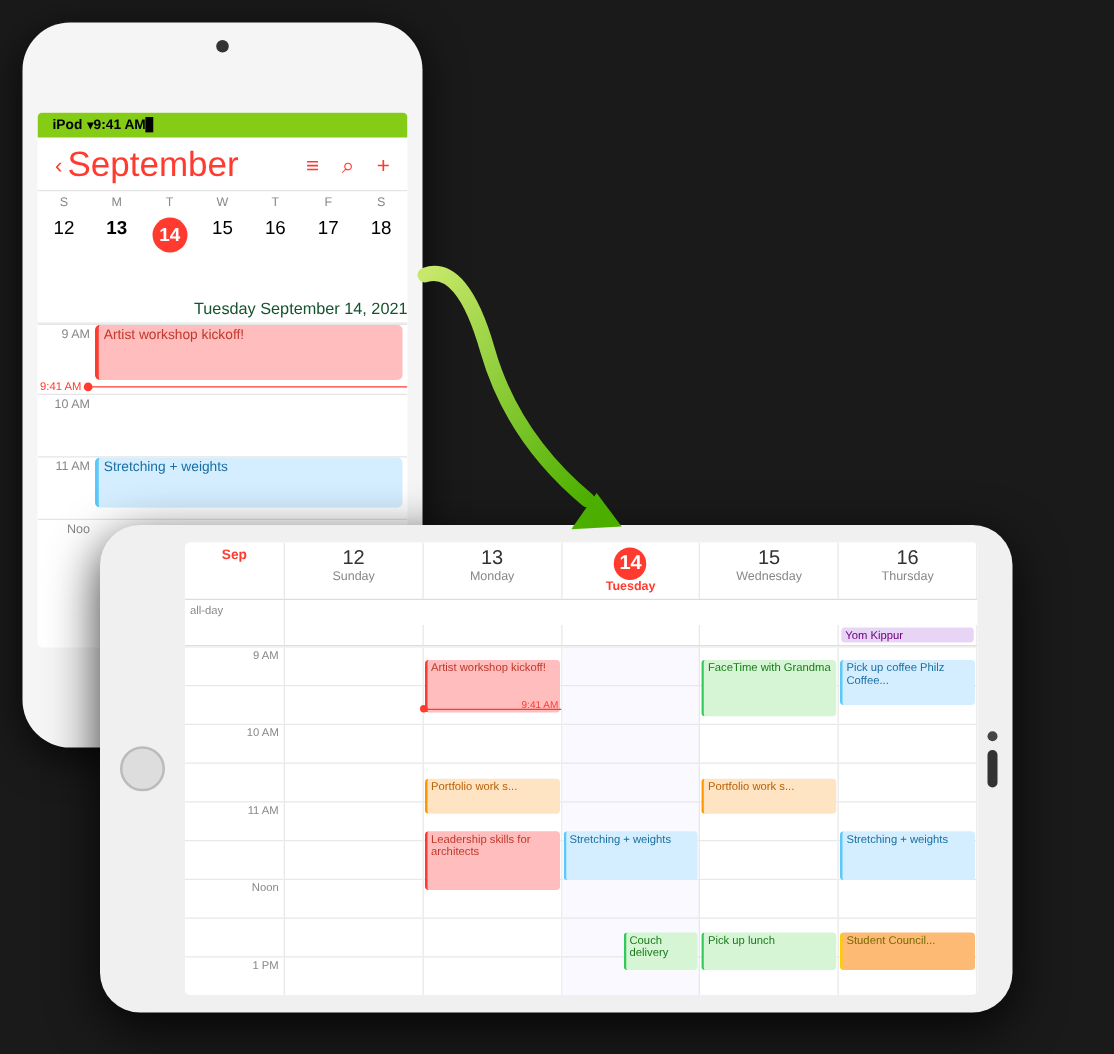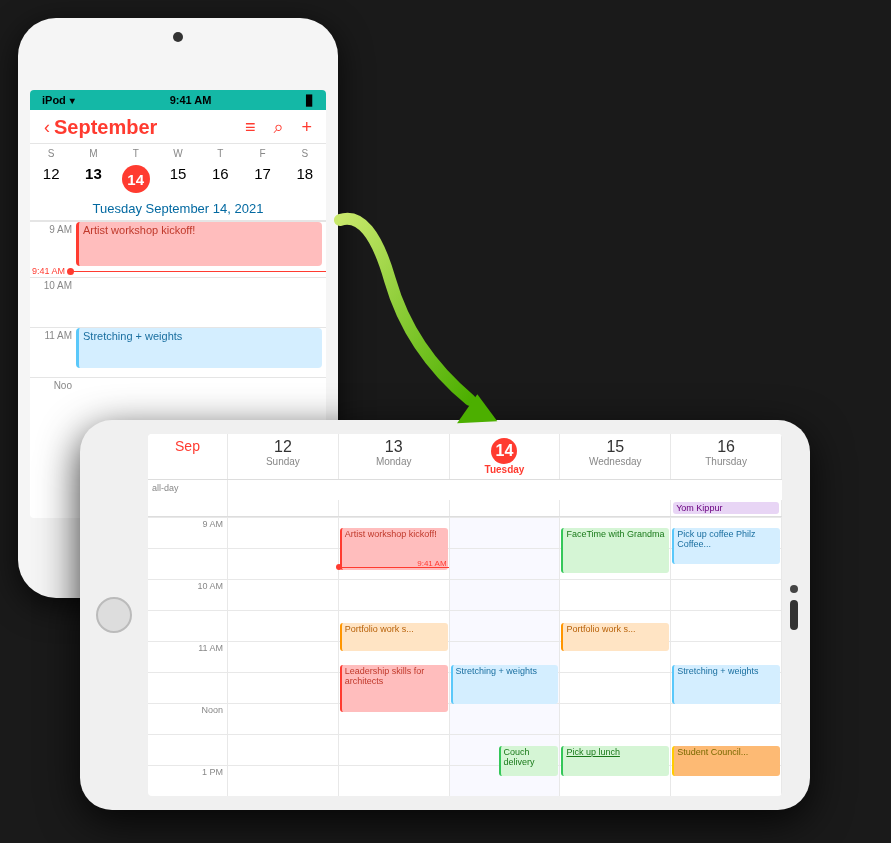--- a/index.html
+++ b/index.html
@@ -52,42 +52,41 @@
       width: 40px;
       height: 40px;
       border-radius: 50%;
       background: #ddd;
       border: 2px solid #bbb;
     }
 
     
     .p-status-bar {
       display: flex;
-      justify-content: space-between;
       align-items: center;
       padding: 4px 12px;
       font-size: 11px;
       font-weight: 600;
       color: #000;
-      background: #14b8a6;
+      background: #84cc16;
     }
     .p-status-left { display: flex; align-items: center; gap: 4px; }
     .p-wifi { font-size: 10px; }
     .p-battery { font-size: 10px; }
 
     .p-header {
       display: flex;
       align-items: center;
       justify-content: space-between;
       padding: 6px 14px 4px;
       border-bottom: 1px solid #e5e5e5;
     }
     .p-month-nav { display: flex; align-items: center; gap: 4px; }
     .p-back-arrow { color: #ff3b30; font-size: 18px; font-weight: 300; }
-    .p-month-title { color: #ff3b30; font-size: 20px; font-weight: 700; }
+    .p-month-title { color: #ff3b30; font-size: 28px; font-weight: 400; }
     .p-header-icons { display: flex; gap: 18px; align-items: center; }
     .p-icon { color: #ff3b30; font-size: 18px; }
 
     .p-weekdays {
       display: grid;
       grid-template-columns: repeat(7, 1fr);
       text-align: center;
       padding: 4px 0 2px;
       font-size: 10px;
       color: #888;
@@ -108,25 +107,26 @@
       height: 28px;
       display: flex;
       align-items: center;
       justify-content: center;
       margin: 0 auto;
       font-weight: 600;
     }
     .p-day.bold { font-weight: 700; }
 
     .p-date-label {
-      text-align: center;
+      text-align: right;
       font-size: 13px;
-      color: #0369a1;
+      color: #14532d;
       padding: 4px 0;
       border-bottom: 1px solid #e5e5e5;
+      margin-top: 29px;
     }
 
     
     .p-timeline {
       position: relative;
       overflow: hidden;
       flex: 1;
     }
     .p-time-row {
       display: flex;
@@ -224,21 +224,21 @@
       grid-template-columns: 80px repeat(5, 1fr);
       border-bottom: 1px solid #ddd;
       background: #fff;
     }
     .l-header-cell {
       text-align: center;
       padding: 4px 2px;
       border-right: 1px solid #e8e8e8;
     }
     .l-header-cell:first-child { border-right: 1px solid #e8e8e8; }
-    .l-month { color: #ff3b30; font-size: 14px; font-weight: 400; }
+    .l-month { color: #ff3b30; font-size: 11px; font-weight: 700; }
     .l-day-num { font-size: 16px; color: #333; }
     .l-day-num.today-num {
       background: #ff3b30;
       color: #fff;
       border-radius: 50%;
       width: 26px;
       height: 26px;
       display: flex;
       align-items: center;
       justify-content: center;
@@ -613,21 +613,21 @@
 
             <div class="l-event ev-green" style="top:4%; height:16%;">
               <span>FaceTime with Grandma</span>
             </div>
 
             <div class="l-event ev-orange" style="top:38%; height:10%;">
               <span>Portfolio work s...</span>
             </div>
 
 
-            <div class="l-event ev-green" style="top:82%; height:11%;text-decoration:underline;">
+            <div class="l-event ev-green" style="top:82%; height:11%;">
               <span>Pick up lunch</span>
             </div>
           </div>
 
           <div class="l-day-col" style="position:relative;">
             <div class="l-slot"></div>
             <div class="l-slot"></div>
             <div class="l-slot"></div>
             <div class="l-slot"></div>
             <div class="l-slot"></div>

